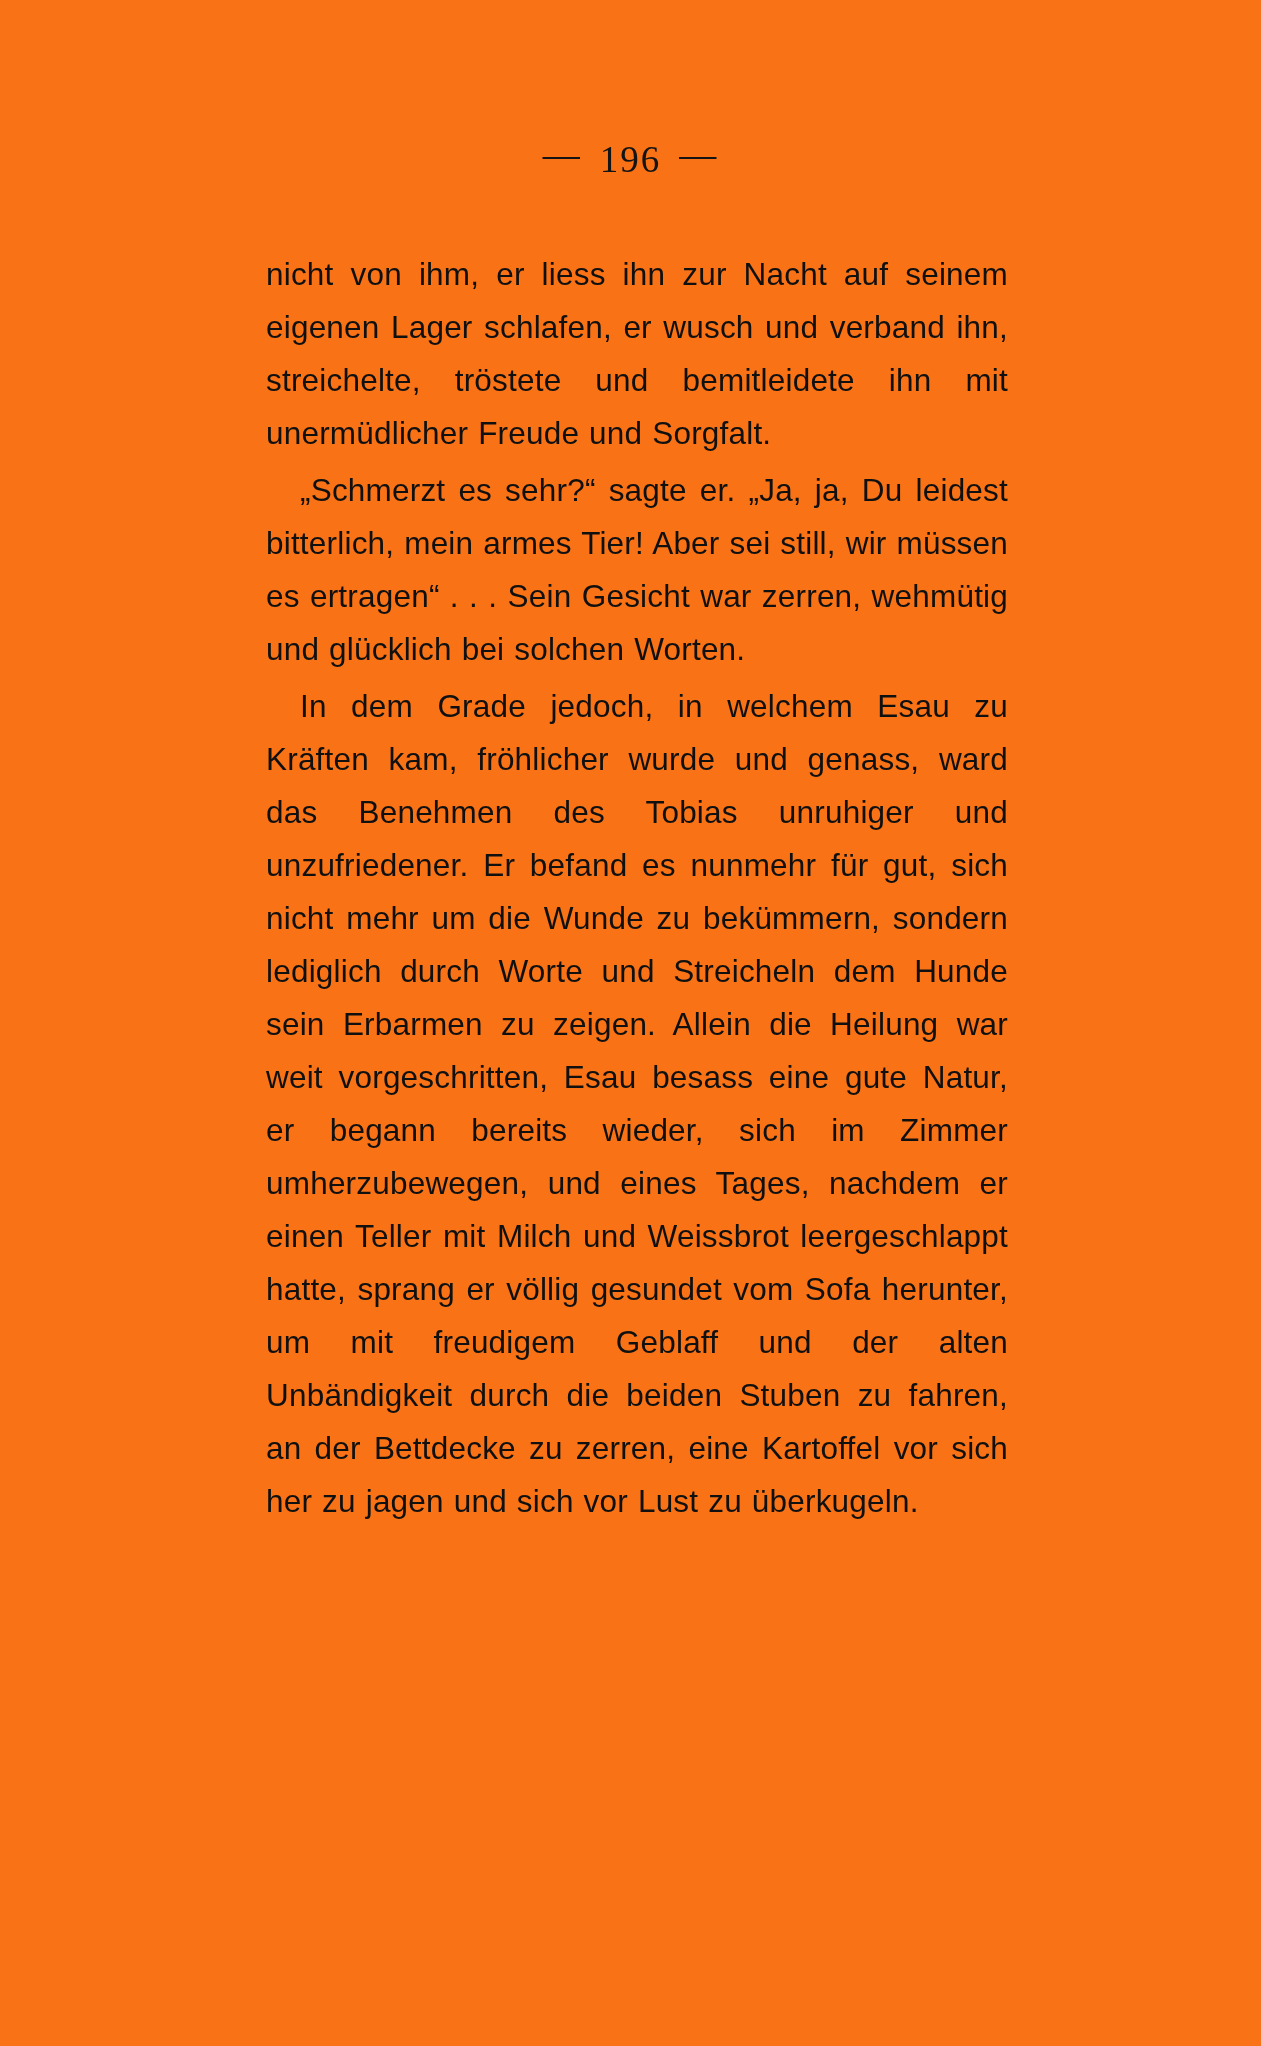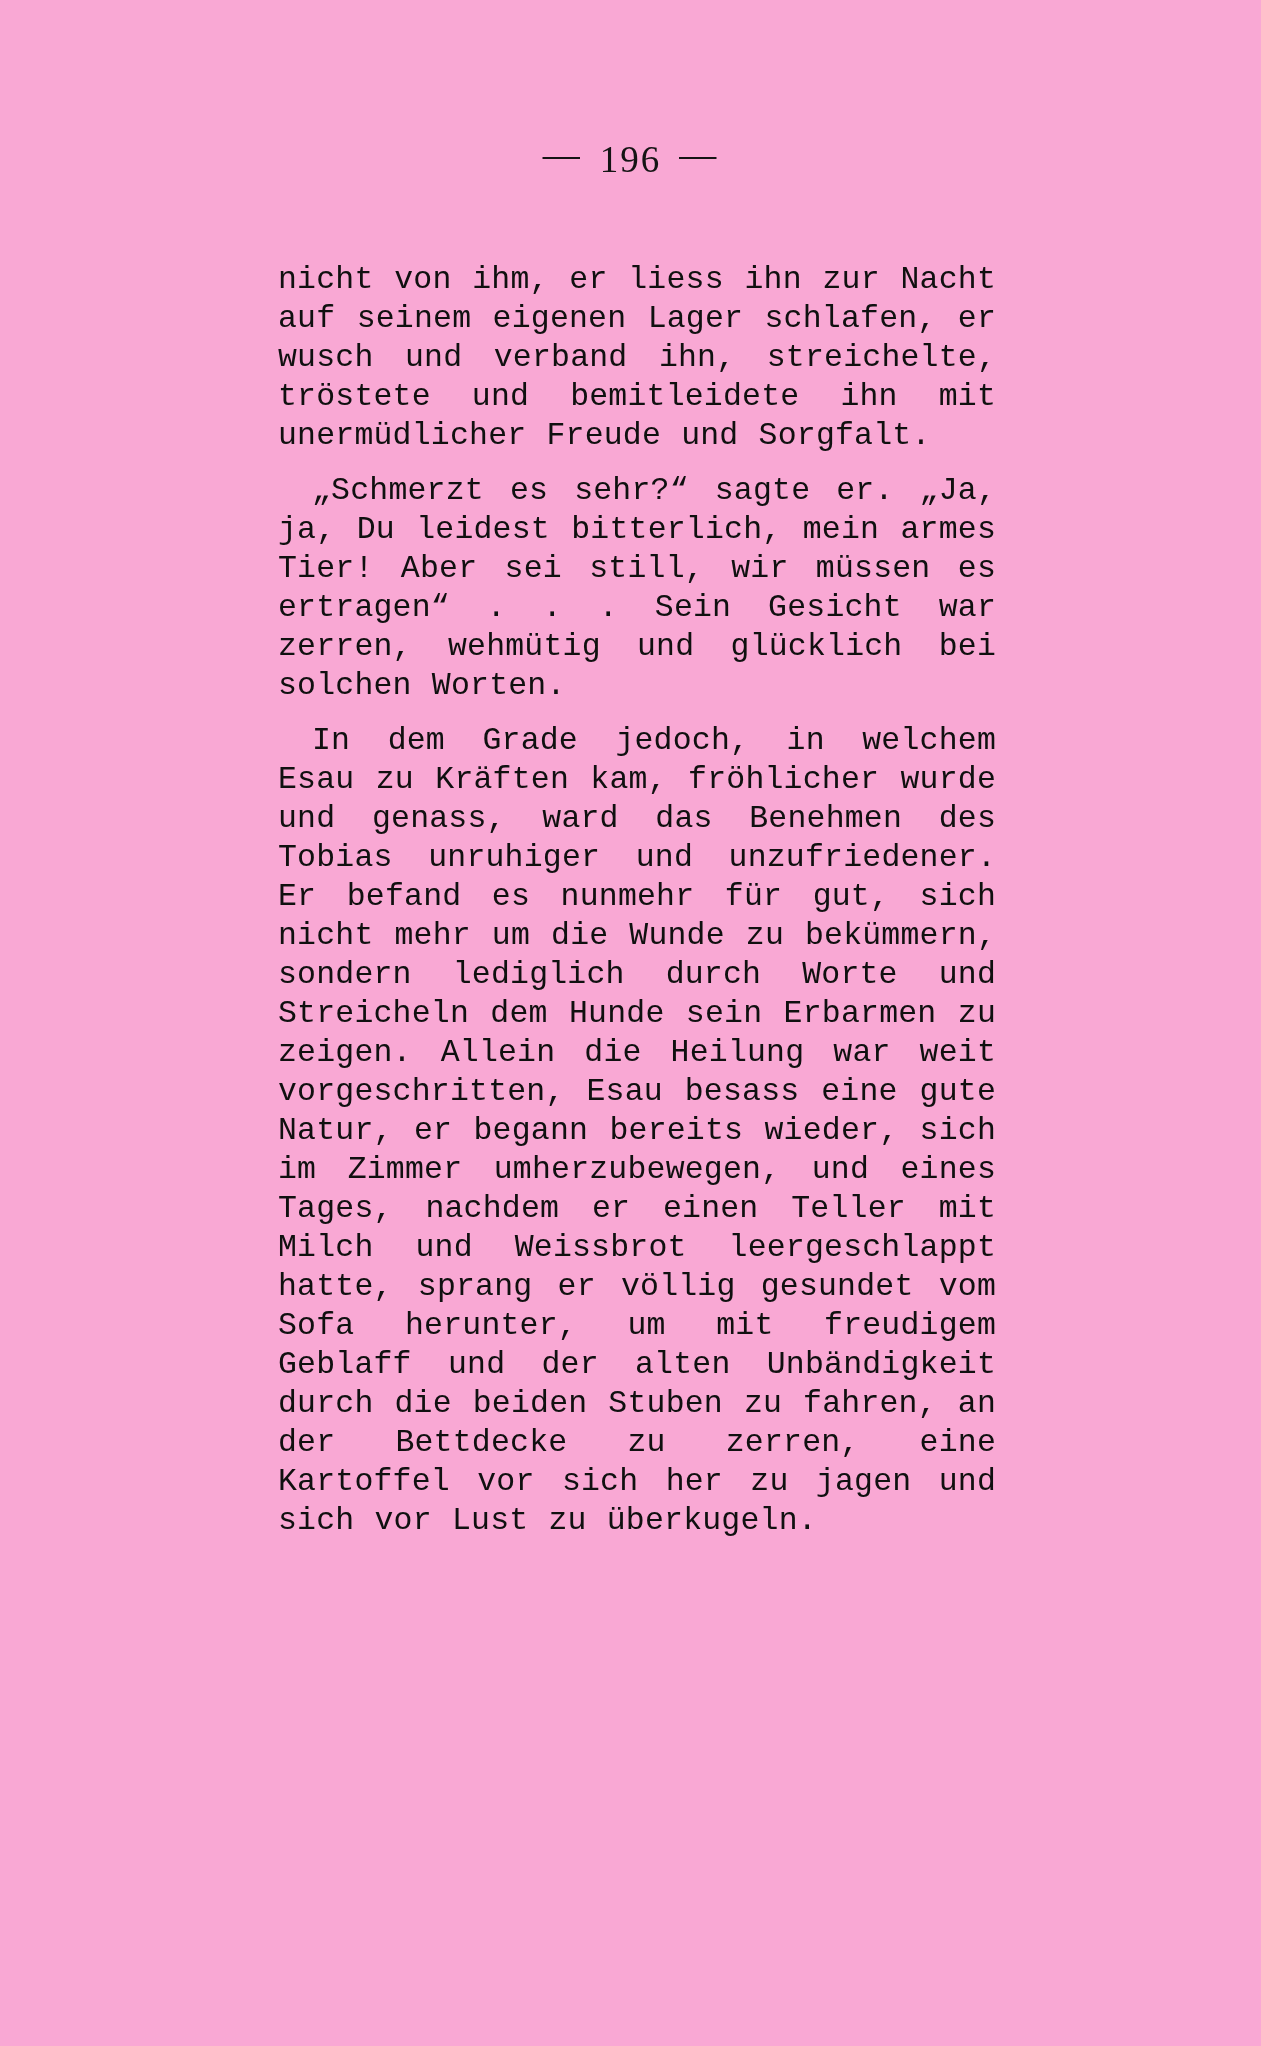--- a/index.html
+++ b/index.html
@@ -13,21 +13,21 @@
     position: relative;
     font-family: "Liberation Serif", serif;
     color: #1a1a1a;
   }
   .page {
     position: absolute;
     left: 0;
     top: 0;
     width: 1261px;
     height: 2046px;
-    background: #f9a8d4;
+    background: #f97316;
   }
   .page-number {
     position: absolute;
     top: 138px;
     left: 0;
     width: 1261px;
     text-align: center;
     font-size: 37px;
     letter-spacing: 2px;
     font-family: "Liberation Serif", serif;
@@ -39,26 +39,26 @@
     position: relative;
     top: -5px;
   }
   .text-block {
     position: absolute;
     top: 244px;
     left: 262px;
     width: 750px;
   }
   p.para {
-    margin: 16px;
+    margin: 4px;
     font-size: 31.5px;
-    line-height: 39px;
+    line-height: 53px;
     text-align: justify;
     text-justify: inter-word;
-    font-family: Liberation Mono, monospace;
+    font-family: Liberation Sans, sans-serif;
     color: #101010;
     letter-spacing: 0.2px;
     word-spacing: 1px;
   }
   p.para.indent {
     text-indent: 34px;
   }
   
   p.para:last-child {
     margin-bottom: 0;

